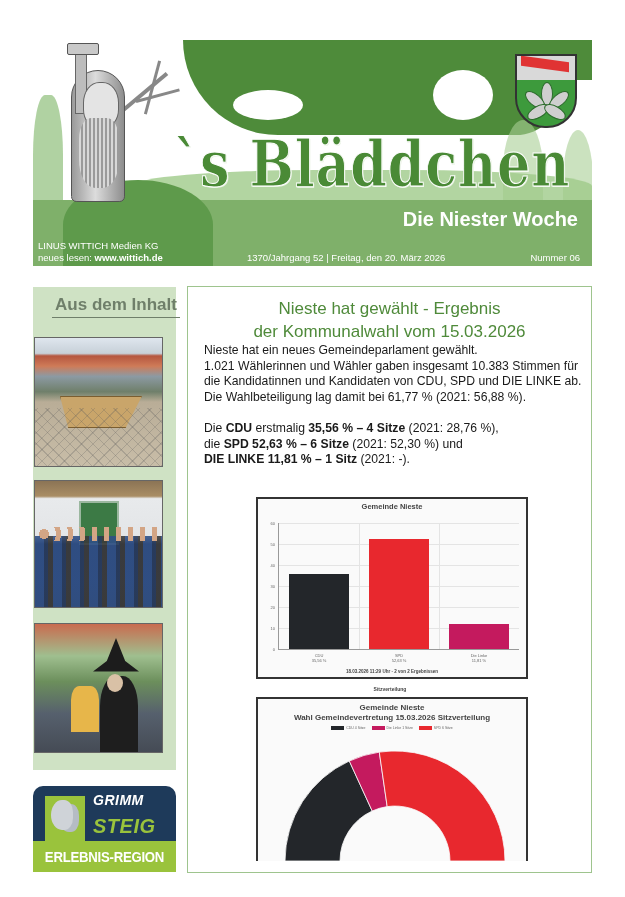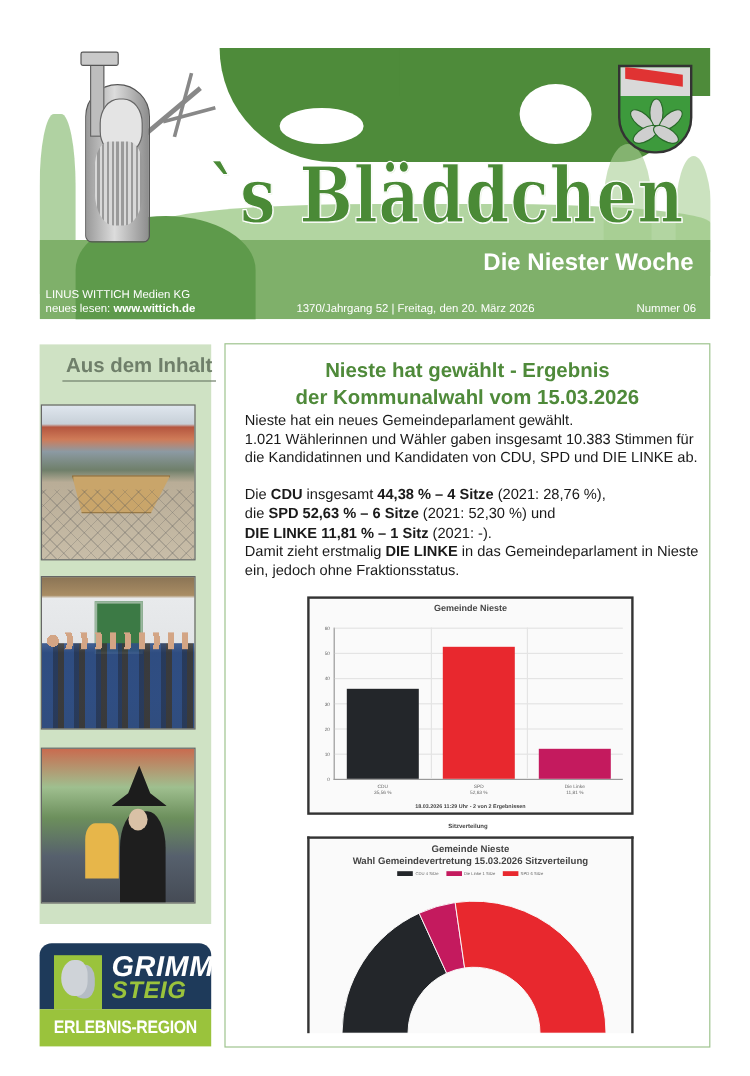--- a/index.html
+++ b/index.html
@@ -59,27 +59,27 @@
   .photo3 .witch { position: absolute; left: 65px; top: 52px; width: 38px; height: 76px; background: #1e1e1e; border-radius: 40% 40% 0 0; }
   .photo3 .face { position: absolute; left: 72px; top: 50px; width: 16px; height: 18px; background: #d9c1a6; border-radius: 50%; }
   .photo3 .yellow { position: absolute; left: 36px; top: 62px; width: 28px; height: 46px; background: #e7b64a; border-radius: 30% 30% 0 0; }
 
   .grimm { position: absolute; left: 33px; top: 786px; width: 143px; height: 86px; }
   .grimm-top { position: absolute; left: 0; top: 0; width: 143px; height: 55px; background: #1e3a5a; border-radius: 10px 10px 0 0; }
   .grimm-bottom { position: absolute; left: 0; top: 55px; width: 143px; height: 31px; background: #9ac33c; }
   .grimm-portrait { position: absolute; left: 12px; top: 10px; width: 40px; height: 45px; background: #9ac33c; }
   .grimm-head { position: absolute; left: 18px; top: 14px; width: 22px; height: 30px; background: #cfd3d8; border-radius: 50% 40% 40% 50%; }
   .grimm-head2 { position: absolute; left: 26px; top: 18px; width: 20px; height: 28px; background: #b5bcc4; border-radius: 50% 40% 40% 50%; }
-  .grimm-word1 { position: absolute; left: 60px; top: 6px; font-size: 24px; font-weight: bold; font-style: italic; color: #ffffff; letter-spacing: 0.5px; }
+  .grimm-word1 { position: absolute; left: 60px; top: 6px; font-size: 14px; font-weight: bold; font-style: italic; color: #ffffff; letter-spacing: 0.5px; }
   .grimm-word2 { position: absolute; left: 60px; top: 29px; font-size: 20px; font-weight: bold; font-style: italic; color: #9ac33c; letter-spacing: 0.5px; }
   .grimm-region { position: absolute; left: 0; top: 62px; width: 143px; text-align: center; font-size: 15px; font-weight: bold; color: #ffffff; letter-spacing: -0.3px; transform: scaleX(0.88); }
 
   
   .article { position: absolute; left: 187px; top: 286px; width: 403px; height: 585px; border: 1.5px solid #9ec48e; background: #ffffff; }
-  .art-title { position: absolute; left: 0; top: 10px; width: 403px; text-align: center; font-size: 17px; font-weight: bold; line-height: 23px; color: #4f8a3a; }
+  .art-title { position: absolute; left: 0; top: 10px; width: 403px; text-align: center; font-size: 17px; font-weight: normal; line-height: 23px; color: #4f8a3a; }
   .art-body { position: absolute; left: 16px; top: 56px; width: 380px; font-size: 12.2px; line-height: 15.6px; color: #1a1a1a; }
   .art-body p { margin: 0; }
   .art-body .gap { height: 15.6px; }
 
   
   .chart1 { position: absolute; left: 68px; top: 210px; width: 268px; height: 178px; border: 2px solid #333; background: #fafafa; }
   .c1-title { position: absolute; left: 0; top: 3px; width: 100%; text-align: center; font-size: 7.5px; font-weight: bold; line-height: 9px; color: #444; }
   .c1-plot { position: absolute; left: 20px; top: 24px; width: 240px; height: 126px; border-left: 1px solid #999; border-bottom: 1px solid #999; }
   .c1-grid { position: absolute; left: 0; width: 100%; height: 0; border-top: 1px solid #e4e4e4; }
   .c1-vgrid { position: absolute; top: 0; height: 100%; width: 0; border-left: 1px solid #e4e4e4; }
@@ -181,32 +181,30 @@
 
 <div class="article">
   <div class="art-title">
     <div>Nieste hat gewählt - Ergebnis</div>
     <div>der Kommunalwahl vom 15.03.2026</div>
   </div>
 
   <div class="art-body">
     <p>Nieste hat ein neues Gemeindeparlament gewählt.</p>
     <p>1.021 Wählerinnen und Wähler gaben insgesamt 10.383 Stimmen für die Kandidatinnen und Kandidaten von CDU, SPD und DIE LINKE ab.</p>
+    <p>Die Wahlbeteiligung lag damit bei 61,77 % (2021: 56,88 %).</p>
     <div class="gap"></div>
     <p>
-      <span>Die </span><b>CDU</b><span> insgesamt </span><b>44,38 % – 4 Sitze</b><span> (2021: 28,76 %),</span>
+      <span>Die </span><b>CDU</b><span> erstmalig </span><b>35,56 % – 4 Sitze</b><span> (2021: 28,76 %),</span>
     </p>
     <p>
       <span>die </span><b>SPD 52,63 % – 6 Sitze</b><span> (2021: 52,30 %) und</span>
     </p>
     <p>
       <b>DIE LINKE 11,81 % – 1 Sitz</b><span> (2021: -).</span>
-    </p>
-    <p>
-      <span>Damit zieht erstmalig </span><b>DIE LINKE</b><span> in das Gemeindeparlament in Nieste ein, jedoch ohne Fraktionsstatus.</span>
     </p>
   </div>
 
   <div class="chart1">
     <div class="c1-title">
       <div>Gemeinde Nieste</div>
     </div>
     <div class="c1-plot">
       <div class="c1-grid" style="top:0%"></div>
       <div class="c1-grid" style="top:16.67%"></div>

